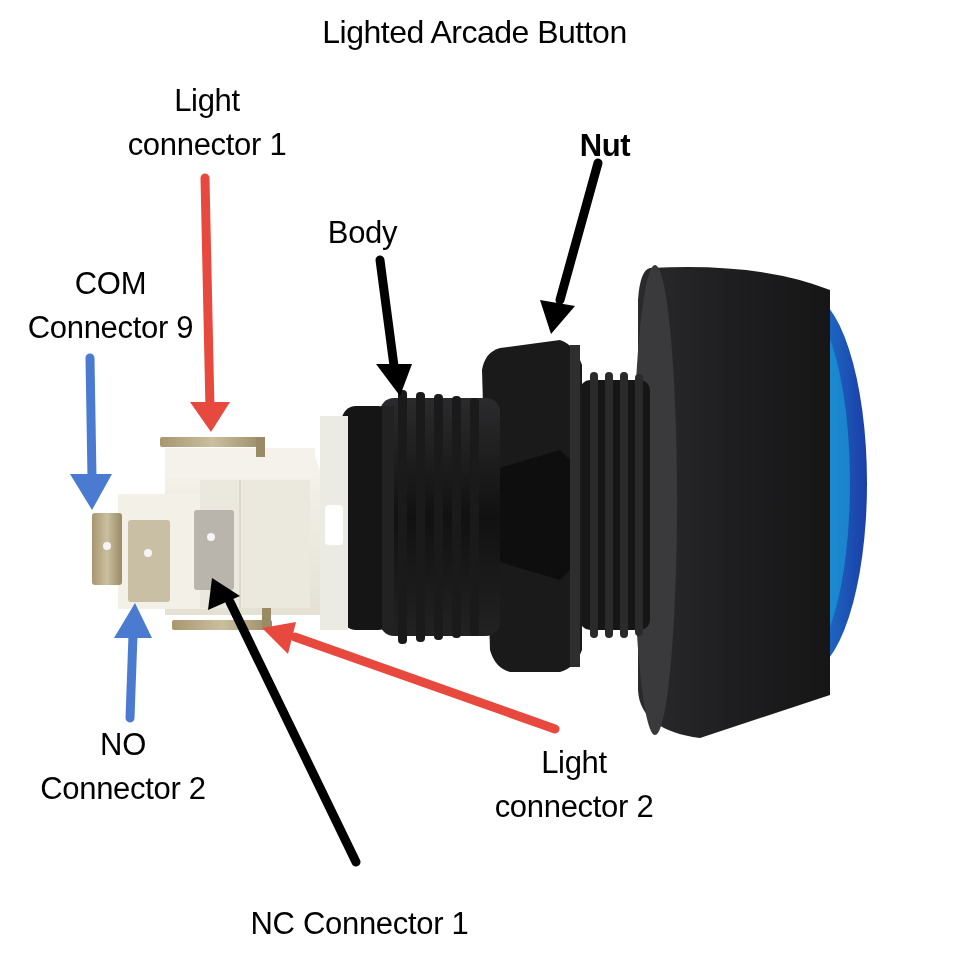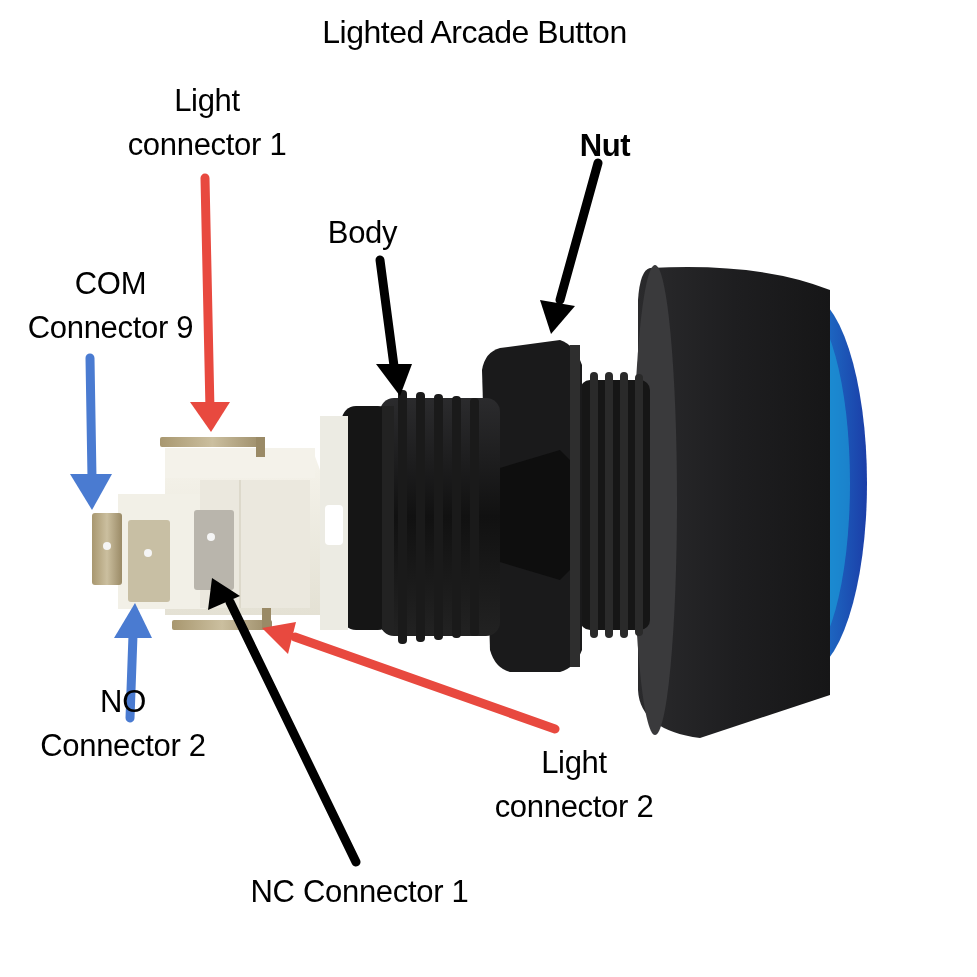--- a/index.html
+++ b/index.html
@@ -164,25 +164,25 @@
 
 <div class="label" style="left:250px; top:163px; width:225px;margin-top:48px;">
   <span>Body</span>
 </div>
 
 <div class="label" style="left:8px; top:262px; width:205px;">
   <span>COM</span>
   <span>Connector 9</span>
 </div>
 
-<div class="label" style="left:14px; top:680px; width:218px;">
+<div class="label" style="left:14px; top:723px; width:218px;">
   <span>NO</span>
   <span>Connector 2</span>
 </div>
 
 <div class="label" style="left:468px; top:741px; width:212px;">
   <span>Light</span>
   <span>connector 2</span>
 </div>
 
-<div class="label" style="left:222px; top:870px; width:275px;text-align:center;">
+<div class="label" style="left:222px; top:902px; width:275px;text-align:center;">
   <span>NC Connector 1</span>
 </div>
 
 </body></html>

